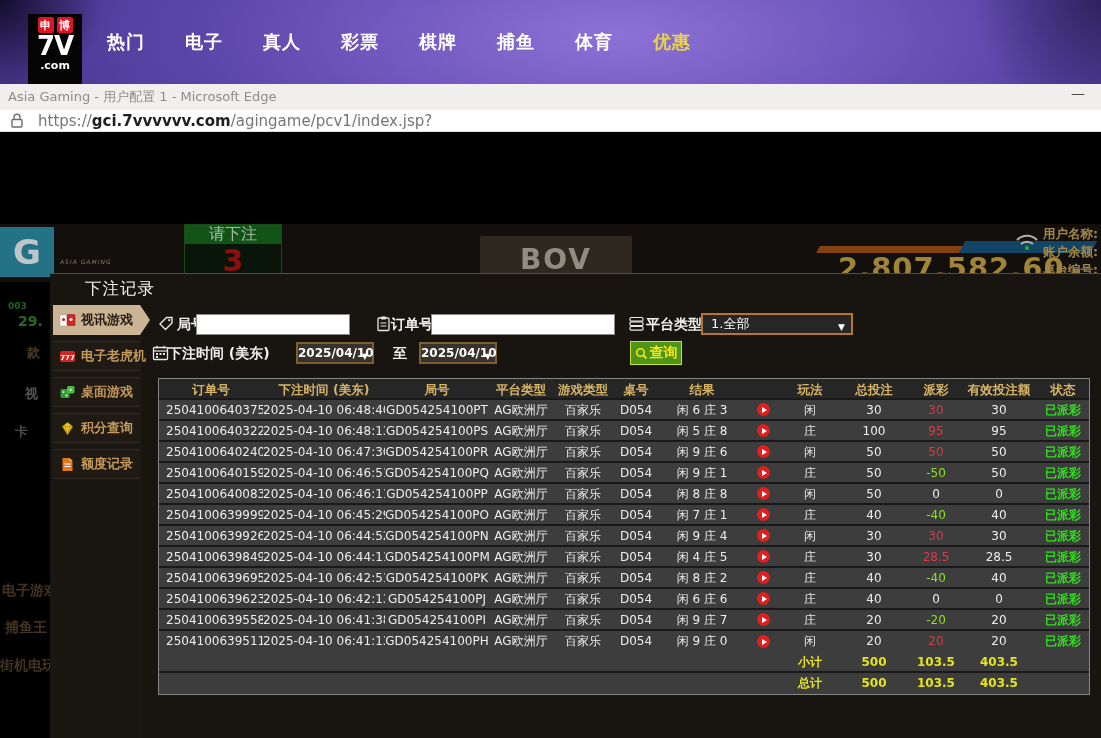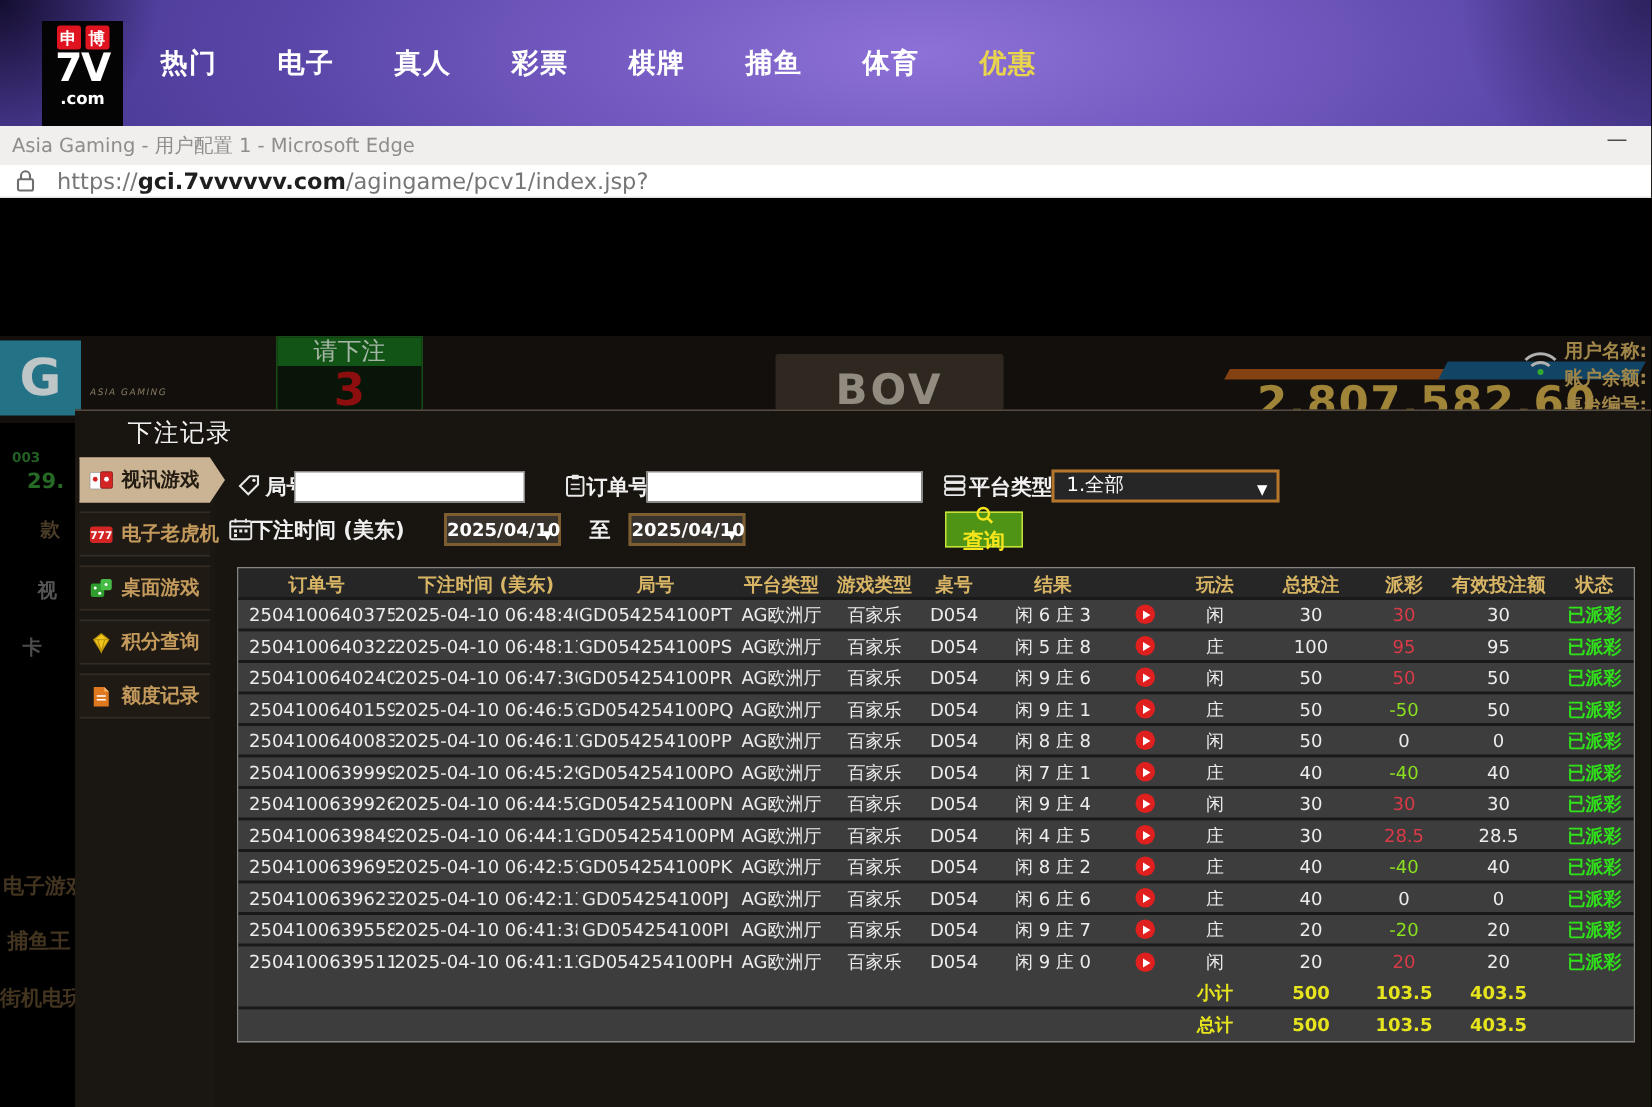--- a/index.html
+++ b/index.html
@@ -40,21 +40,21 @@
   .pagebg{position:absolute;left:0;top:143px;width:1101px;height:595px;background:#000;}
   .lobby{position:absolute;left:0;top:224px;width:1101px;height:58px;background:#161310;filter:brightness(.8);}
   .ag-box{position:absolute;left:0;top:3px;width:54px;height:50px;background:#2d8fa6;color:#eef7f9;
     font-size:34px;font-weight:800;display:flex;align-items:center;justify-content:center;}
   .ag-name{position:absolute;left:60px;top:34px;font-size:6px;color:#a79778;letter-spacing:1px;font-style:italic;}
   .betbox{position:absolute;left:184px;top:0;width:98px;height:58px;background:#0b1a0b;border:1px solid #1e5c1e;}
   .betbox-head{height:19px;background:#17691c;color:#cfe4cf;font-size:16px;display:flex;align-items:center;justify-content:center;}
   .betbox-num{color:#b01212;font-size:30px;font-weight:800;text-align:center;line-height:34px;}
   .bov{position:absolute;left:480px;top:12px;width:152px;height:46px;background:rgba(120,106,84,.45);
     border-radius:2px;color:#ded5c4;font-size:28px;font-weight:800;letter-spacing:2px;
-    display:flex;align-items:center;justify-content:center;opacity:.8;margin-left:37px;}
+    display:flex;align-items:center;justify-content:center;opacity:.8;}
   .bar-orange{position:absolute;left:818px;top:22px;width:146px;height:7px;background:#a55117;transform:skewX(-28deg);}
   .bar-blue{position:absolute;left:962px;top:17px;width:132px;height:12px;background:#15557e;transform:skewX(-28deg);}
   .balance{position:absolute;left:838px;top:27px;font-size:29px;font-weight:bold;color:#c8a546;letter-spacing:1px;}
   .wifi-wrap{position:absolute;left:1014px;top:8px;}
   .acct{position:absolute;left:1043px;top:1px;width:60px;}
   .acct div{font-size:12.5px;font-weight:bold;color:#c9a85c;line-height:18px;white-space:nowrap;}
   .frags{position:absolute;left:0;top:286px;width:50px;height:452px;overflow:hidden;opacity:.55;}
   .frag{position:absolute;white-space:nowrap;font-weight:bold;}
   .frag:nth-child(1){left:8px;top:15px;color:#3fae3f;font-size:9px;}
   .frag:nth-child(2){left:18px;top:27px;color:#46c146;font-size:14px;}
@@ -312,21 +312,21 @@
       </svg>
     </span>
     <span class="f-label" style="left:118px;top:71px;">下注时间 (美东)</span>
     <div class="f-date" style="left:246px;top:68px;width:78px;">
       <span>2025/04/10</span>
     </div>
     <span class="f-label" style="left:343px;top:71px;">至</span>
     <div class="f-date" style="left:369px;top:68px;width:78px;">
       <span>2025/04/10</span>
     </div>
-    <div class="f-btn" style="left:580px;top:67px;width:52px;flex-direction:column;">
+    <div class="f-btn" style="left:580px;top:67px;width:52px;">
       <span>
         <svg width="13" height="13" viewBox="0 0 13 13">
           <circle cx="5.5" cy="5.5" r="3.8" fill="none" stroke="#f5e51c" stroke-width="1.6"></circle>
           <line x1="8.4" y1="8.4" x2="11.5" y2="11.5" stroke="#f5e51c" stroke-width="1.8"></line>
         </svg>
       </span>
       <span>查询</span>
     </div>
 
     <div class="btable">

